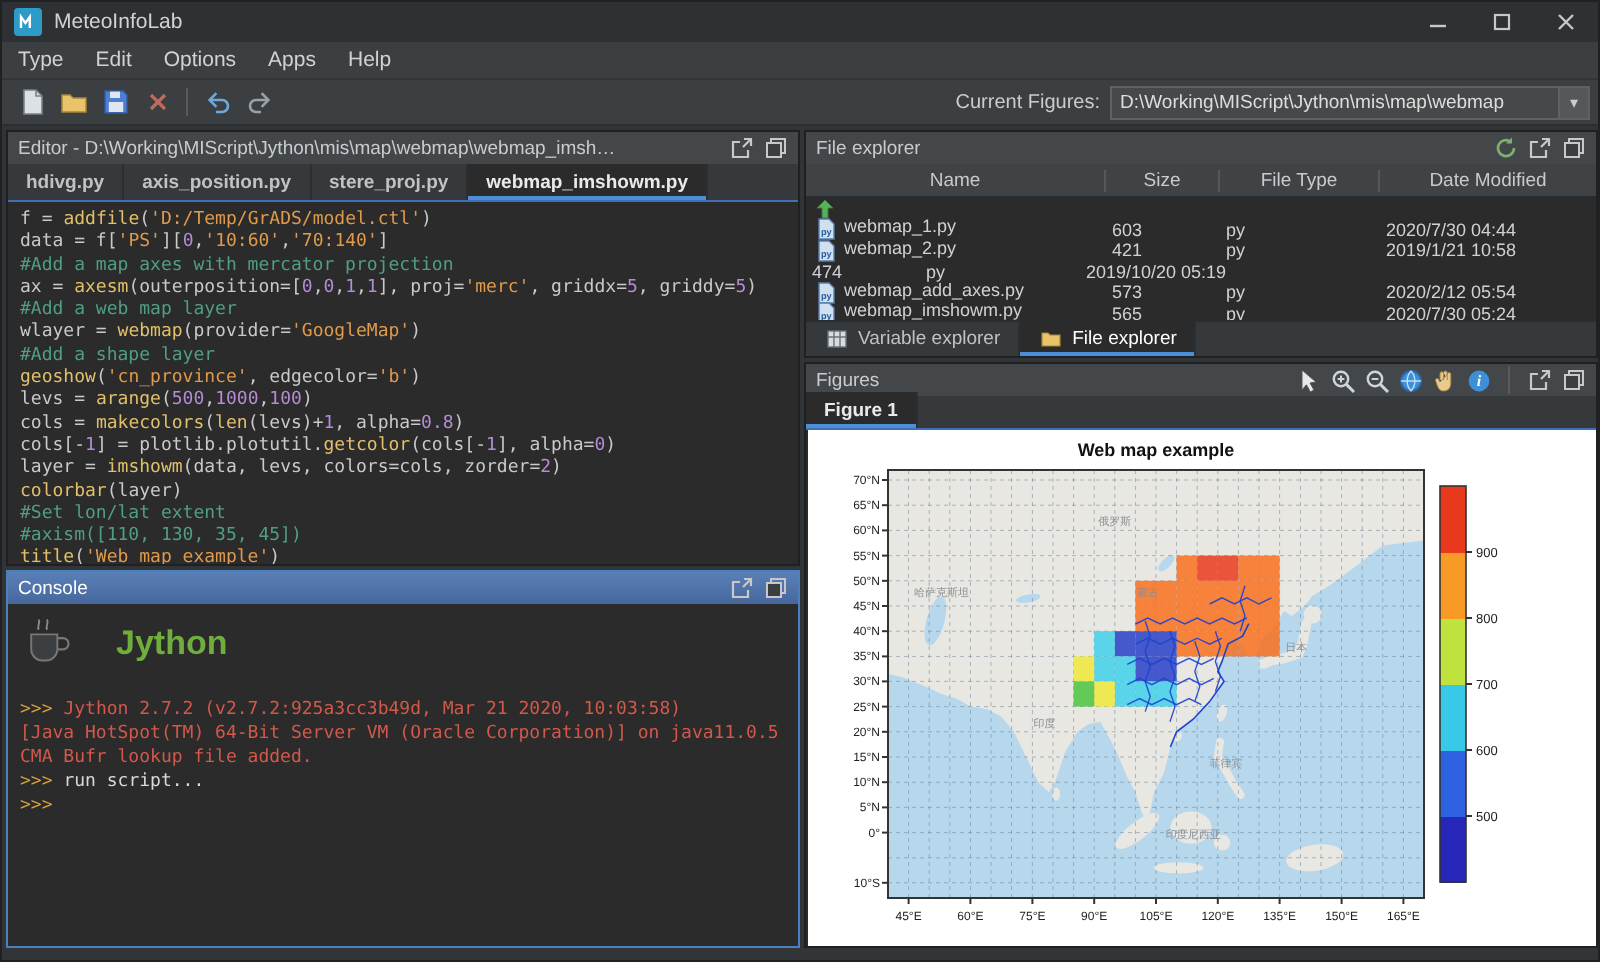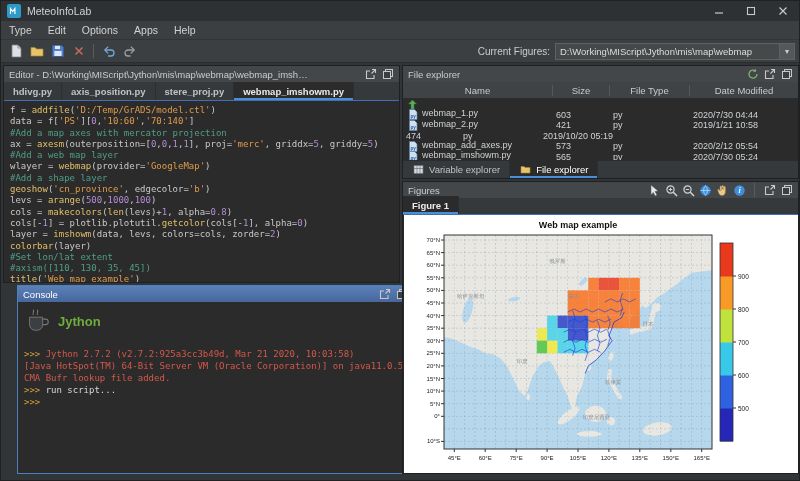--- a/index.html
+++ b/index.html
@@ -23,41 +23,41 @@
   .cf-label{font-size:10px;color:#cccccc;}
   .combo{width:240px;height:17px;background:#45494a;border:1px solid #5e6264;display:flex;align-items:center;
          font-size:9.5px;color:#dddddd;padding-left:4px;justify-content:space-between;}
   .combo-val{white-space:nowrap;overflow:hidden;}
   .combo-arrow{width:15px;height:100%;background:#54585a;display:flex;align-items:center;justify-content:center;
                color:#cccccc;font-size:8px;border-left:1px solid #5e6264;}
   
   .main{position:absolute;top:62px;left:0;right:0;bottom:0;background:#323537;}
   .panel{position:absolute;background:#2b2b2b;border:1px solid #1e2022;overflow:hidden;}
   #editor-panel{left:2px;top:2px;width:397px;height:218px;}
-  #console-panel{left:16px;top:222px;width:397px;height:189px;border:1px solid #4a7fc0;}
+  #console-panel{left:2px;top:222px;width:397px;height:189px;border:1px solid #4a7fc0;}
   #fileexp-panel{left:401px;top:2px;width:397px;height:114px;}
   #figures-panel{left:401px;top:118px;width:397px;height:293px;}
   .phead{height:16px;background:#43474a;display:flex;align-items:center;padding:0 5px;font-size:9.5px;color:#c9ccce;}
   .phead.active{background:linear-gradient(#5a80b8,#46679c);color:#ffffff;}
   .phead-title{white-space:nowrap;overflow:hidden;text-overflow:ellipsis;max-width:300px;}
   .phead-icons{margin-left:auto;display:flex;gap:4px;align-items:center;}
   .hicon{width:13px;height:13px;display:inline-flex;align-items:center;justify-content:center;}
   
   .tabrow{height:19px;background:#35393b;display:flex;align-items:flex-end;border-bottom:1px solid #3f6fb5;}
   .etab{height:18px;padding:0 9px;font-size:9.5px;color:#c0c3c5;display:flex;align-items:center;
         background:#35393b;border-right:1px solid #2c2f31;white-space:nowrap;font-weight:bold;}
   .etab.active{background:#2b2b2b;color:#eaeaea;box-shadow:inset 0 -2px 0 #4a8fd8;}
   .code{position:absolute;top:36px;bottom:0;left:0;right:0;padding:3px 0 0 6px;
         font-family:"DejaVu Sans Mono",monospace;font-size:9px;line-height:11.3px;white-space:pre;overflow:hidden;}
   .tok-p{color:#c9c9c9}.tok-s{color:#e09a4a}.tok-c{color:#4f9e86}.tok-n{color:#b58cd6}.tok-f{color:#e2c06a}
   
   .console-body{position:absolute;top:16px;left:0;right:0;bottom:0;padding:5px 6px;
         font-family:"DejaVu Sans Mono",monospace;font-size:9px;line-height:12px;overflow:hidden;}
   .logo-row{display:flex;align-items:center;gap:6px;margin-bottom:12px;}
-  .jython-text{color:#6fae3d;font-size:13px;font-weight:bold;font-family:"Liberation Sans",sans-serif;}
+  .jython-text{color:#6fae3d;font-size:17px;font-weight:bold;font-family:"Liberation Sans",sans-serif;margin-left:14px;}
   .cln{white-space:pre;}
   .ctok-err{color:#d4584a}.ctok-pr{color:#dca23c}.ctok-pl{color:#d8d8d8}
   
   .ftable-head{display:flex;height:17px;background:#3f4346;border-bottom:1px solid #2a2d2f;align-items:center;}
   .fcol{font-size:9.5px;color:#c8cbcd;display:flex;align-items:center;justify-content:center;border-right:1px solid #54585b;}
   .fc1{width:150px}.fc2{width:57px}.fc3{width:80px}.fc4{flex:1;border-right:none}
   .frows{position:absolute;top:33px;bottom:18px;left:0;right:0;overflow:hidden;}
   .frow{display:flex;height:10.5px;align-items:center;font-size:9px;color:#cfd2d4;}
   .frow .cc{display:flex;gap:3px;padding-left:3px;white-space:nowrap;overflow:hidden;}
   .btabs{position:absolute;bottom:0;left:0;right:0;height:18px;display:flex;background:#35393b;border-top:1px solid #2a2d2f;}

